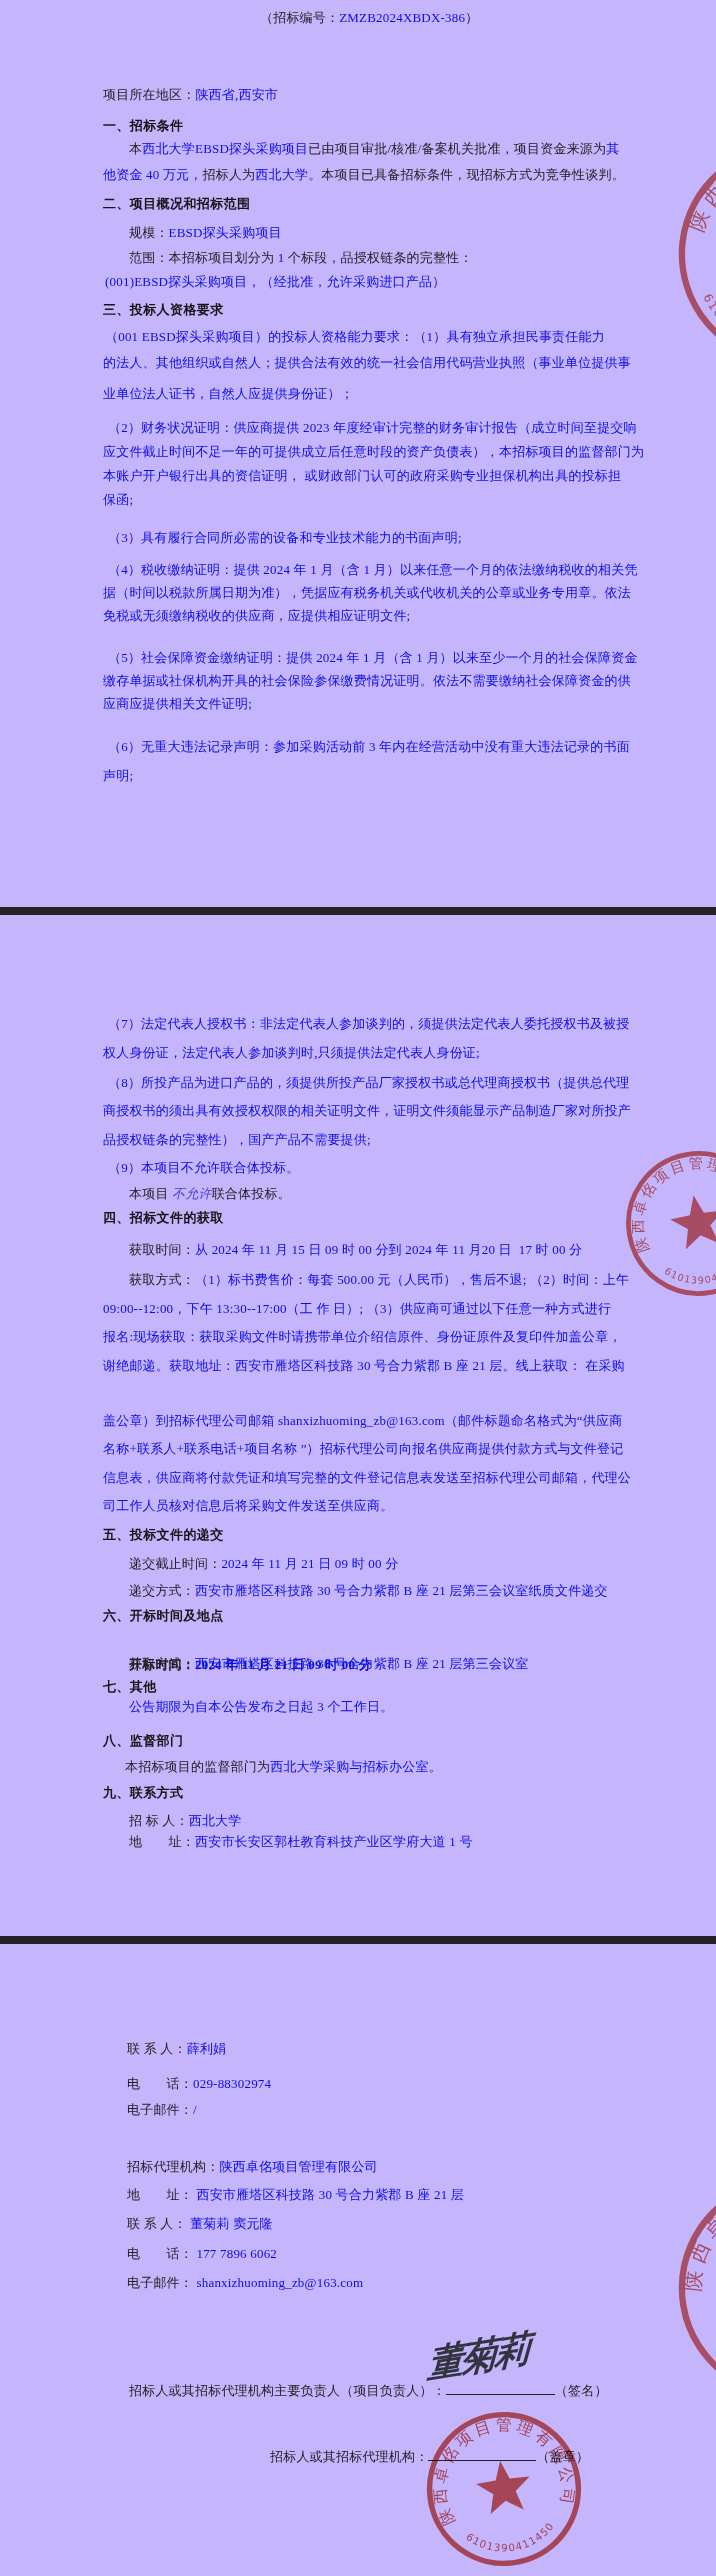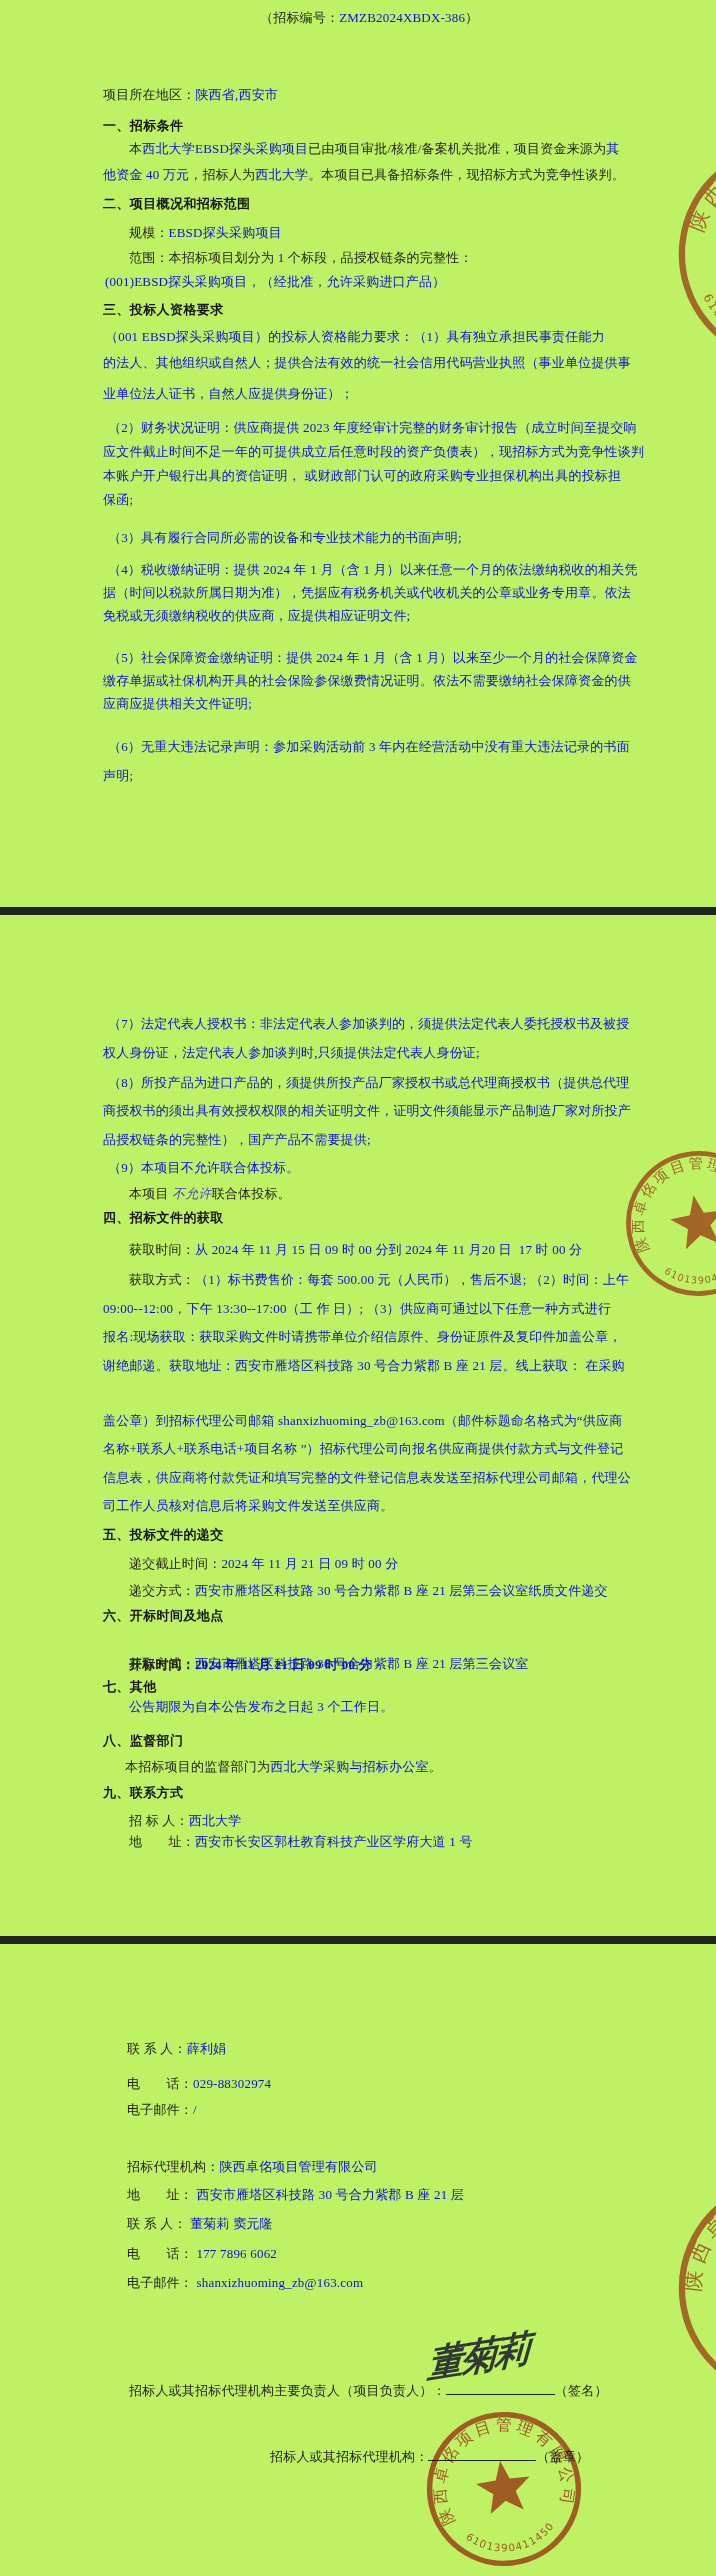--- a/index.html
+++ b/index.html
@@ -1,18 +1,18 @@
 <!DOCTYPE html>
 <html style="font-size:12.7px"><head>
 <meta charset="utf-8">
 <style>
   html,body{margin:0;padding:0;background:#ffffff;}
   .doc{
     position:relative;width:716px;height:2576px;margin:0 auto;
-    background:#bef264;overflow:hidden;
+    background:#c4b5fd;overflow:hidden;
     font-family:"Liberation Serif","DejaVu Serif",serif;
     color:#1e1e1e;
   }
   .ln{
     position:absolute;white-space:pre;font-size:13px;line-height:1.25;
     letter-spacing:0.2px;color:#1e1e1e;
   }
   .ln .b{color:#0d0de0;}
   .ln .iv{color:#4a43d8;font-style:italic;}
   .hd{
@@ -47,21 +47,21 @@
   <div class="hd" style="top:195px;left:103px;">二、项目概况和招标范围</div>
   <div class="ln" style="top:225px;left:129px;"><span>规模：</span><span class="b">EBSD探头采购项目</span></div>
   <div class="ln" style="top:250px;left:129px;"><span>范围：本招标项目划分为 </span><span class="b">1</span><span> 个标段，品授权链条的完整性：</span></div>
   <div class="ln" style="top:274px;left:105px;"><span class="b">(001)EBSD探头采购项目，（经批准，允许采购进口产品）</span></div>
 
   <div class="hd" style="top:301px;left:103px;">三、投标人资格要求</div>
   <div class="ln" style="top:329px;left:105px;"><span class="b">（001 EBSD探头采购项目）的投标人资格能力要求：（1）具有独立承担民事责任能力</span></div>
   <div class="ln" style="top:355px;left:103px;"><span class="b">的法人、其他组织或自然人；提供合法有效的统一社会信用代码营业执照（事业单位提供事</span></div>
   <div class="ln" style="top:386px;left:103px;"><span class="b">业单位法人证书，自然人应提供身份证）；</span></div>
   <div class="ln" style="top:420px;left:108px;"><span class="b">（2）财务状况证明：供应商提供 2023 年度经审计完整的财务审计报告（成立时间至提交响</span></div>
-  <div class="ln" style="top:444px;left:103px;"><span class="b">应文件截止时间不足一年的可提供成立后任意时段的资产负债表），现招标方式为竞争性谈判</span></div>
+  <div class="ln" style="top:444px;left:103px;"><span class="b">应文件截止时间不足一年的可提供成立后任意时段的资产负债表），本招标项目的监督部门为</span></div>
   <div class="ln" style="top:468px;left:103px;"><span class="b">本账户开户银行出具的资信证明， 或财政部门认可的政府采购专业担保机构出具的投标担</span></div>
   <div class="ln" style="top:492px;left:103px;"><span class="b">保函;</span></div>
   <div class="ln" style="top:530px;left:108px;"><span class="b">（3）具有履行合同所必需的设备和专业技术能力的书面声明;</span></div>
   <div class="ln" style="top:562px;left:108px;"><span class="b">（4）税收缴纳证明：提供 2024 年 1 月（含 1 月）以来任意一个月的依法缴纳税收的相关凭</span></div>
   <div class="ln" style="top:585px;left:103px;"><span class="b">据（时间以税款所属日期为准），凭据应有税务机关或代收机关的公章或业务专用章。依法</span></div>
   <div class="ln" style="top:608px;left:103px;"><span class="b">免税或无须缴纳税收的供应商，应提供相应证明文件;</span></div>
   <div class="ln" style="top:650px;left:108px;"><span class="b">（5）社会保障资金缴纳证明：提供 2024 年 1 月（含 1 月）以来至少一个月的社会保障资金</span></div>
   <div class="ln" style="top:673px;left:103px;"><span class="b">缴存单据或社保机构开具的社会保险参保缴费情况证明。依法不需要缴纳社会保障资金的供</span></div>
   <div class="ln" style="top:696px;left:103px;"><span class="b">应商应提供相关文件证明;</span></div>
   <div class="ln" style="top:739px;left:108px;"><span class="b">（6）无重大违法记录声明：参加采购活动前 3 年内在经营活动中没有重大违法记录的书面</span></div>

